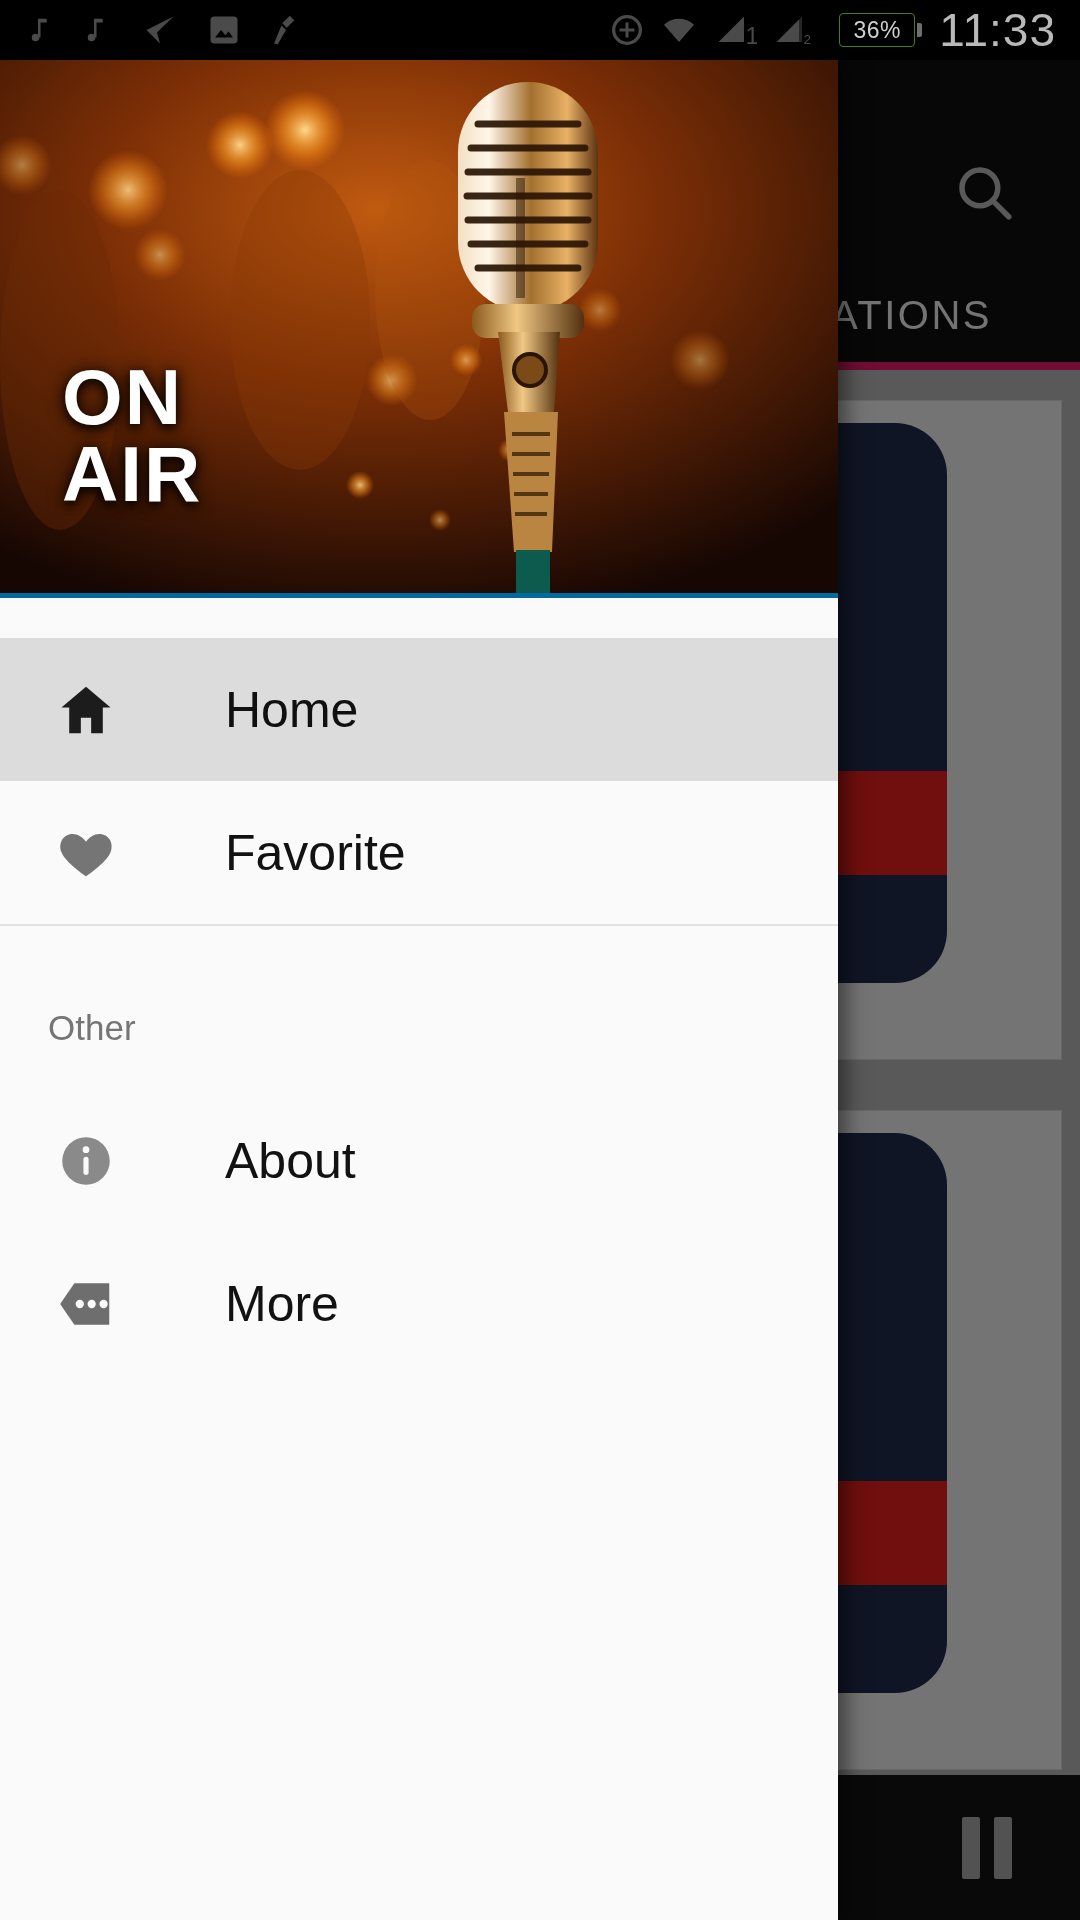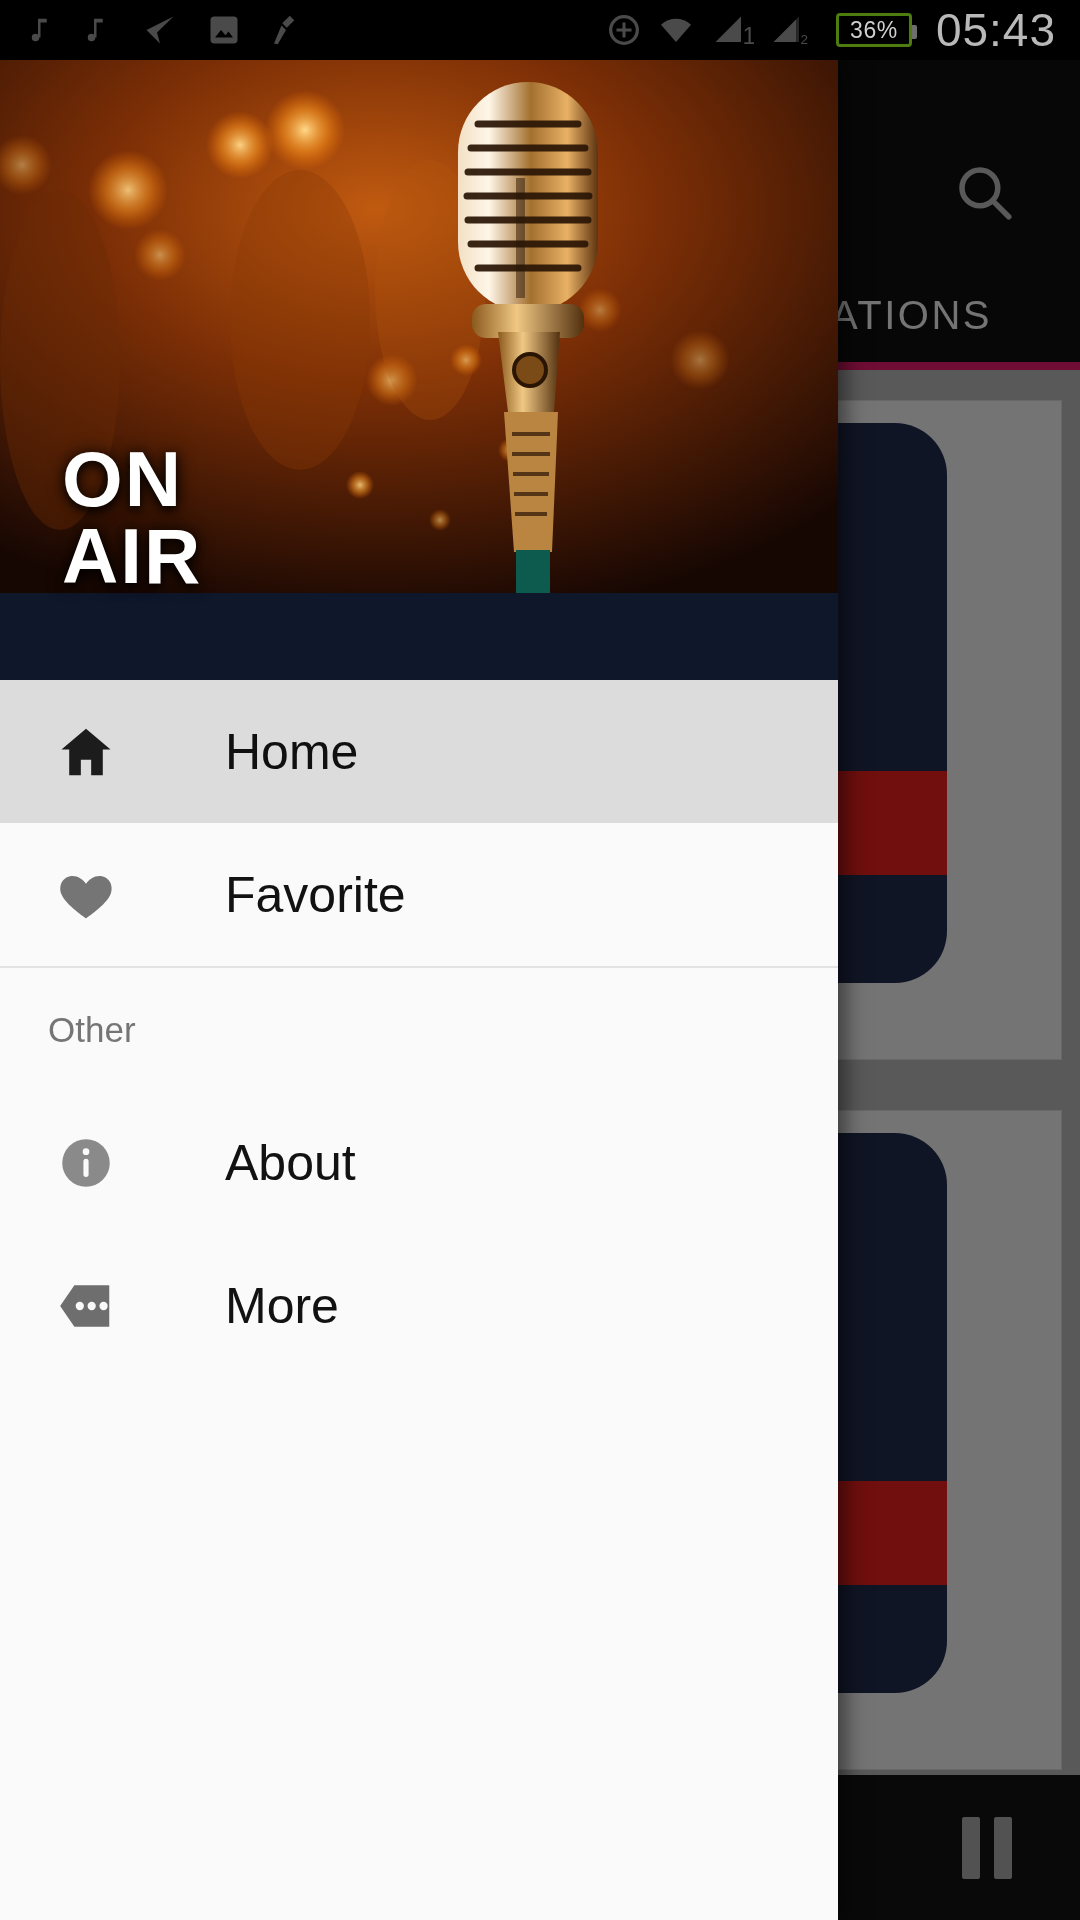--- a/index.html
+++ b/index.html
@@ -13,21 +13,21 @@
 
   
   .statusbar {
     position:absolute; left:0; top:0; width:1080px; height:60px;
     background:#000; display:flex; align-items:center; z-index:60;
   }
   .sb-left { display:flex; align-items:center; gap:26px; padding-left:28px; }
   .sb-right { margin-left:auto; display:flex; align-items:center; gap:14px; padding-right:24px; }
   .sb-icon { fill:#4a4a4a; display:block; }
   .battery {
-    border:3px solid #4d7c0f; border-radius:4px; height:34px; min-width:76px;
+    border:1px solid #4d7c0f; border-radius:4px; height:34px; min-width:76px;
     display:flex; align-items:center; justify-content:center; position:relative;
     margin-left:10px;
   }
   .battery::after{
     content:""; position:absolute; right:-8px; top:9px; width:5px; height:14px;
     background:#6e6e6e; border-radius:0 2px 2px 0;
   }
   .battery span { color:#cfcfcf; font-size:23px; letter-spacing:.5px; }
   .clock { color:#b9b9b9; font-size:46px; letter-spacing:1px; padding-left:10px; font-weight:300;}
   .sb-sub { fill:#4a4a4a; font-size:16px; }
@@ -82,29 +82,29 @@
     background:rgba(0,0,0,0.42); pointer-events:none;
   }
 
   
   .drawer{
     position:absolute; left:0; top:60px; width:838px; height:1860px;
     background:#fafafa; z-index:40;
     box-shadow: 6px 0 22px rgba(0,0,0,0.55);
   }
   .drawer-header{
-    position:relative; width:838px; height:620px; overflow:hidden; background:#0f172a;
+    position:relative; width:838px; height:538px; overflow:hidden; background:#0369a1;
   }
   .onair{
     position:absolute; left:62px; bottom:86px; color:#fff;
     font-size:78px; font-weight:bold; line-height:.98; letter-spacing:2px;
     text-shadow:0 0 18px rgba(0,0,0,.85), 0 4px 10px rgba(0,0,0,.8);
   }
 
-  .nav-section{ background:#1d4ed8; }
+  .nav-section{ background:#1d4ed8;margin-top:40px; }
   .nav-item{
     display:flex; align-items:center; height:143px; width:838px;
     padding-left:55px; background:#fafafa;
   }
   .nav-item.selected{ background:#dcdcdc; }
   .nav-icon{ width:70px; display:flex; align-items:center; justify-content:flex-start; }
   .nav-label{ font-size:50px; color:#121212; padding-left:100px; }
   .nav-item.selected .nav-label{ color:#101010; }
 
   .divider{ height:2px; background:#e2e2e2; width:838px; }
@@ -355,17 +355,17 @@
         <text x="20" y="21" class="sb-sub" fill="#4a4a4a" font-size="9" font-family="Liberation Sans, sans-serif">1</text>
       </svg>
       <svg class="sb-icon" width="44" height="36" viewBox="0 0 26 24">
         <path d="M2 20L17 5v15H2z"></path>
         <path d="M17 5l2-2v17h-2z" fill="#262626"></path>
         <text x="20" y="21" fill="#4a4a4a" font-size="9" font-family="Liberation Sans, sans-serif">2</text>
       </svg>
       <div class="battery">
         <span>36%</span>
       </div>
-      <div class="clock">05:43</div>
+      <div class="clock">11:33</div>
     </div>
   </div>
 
 </div>
 
 </body></html>

